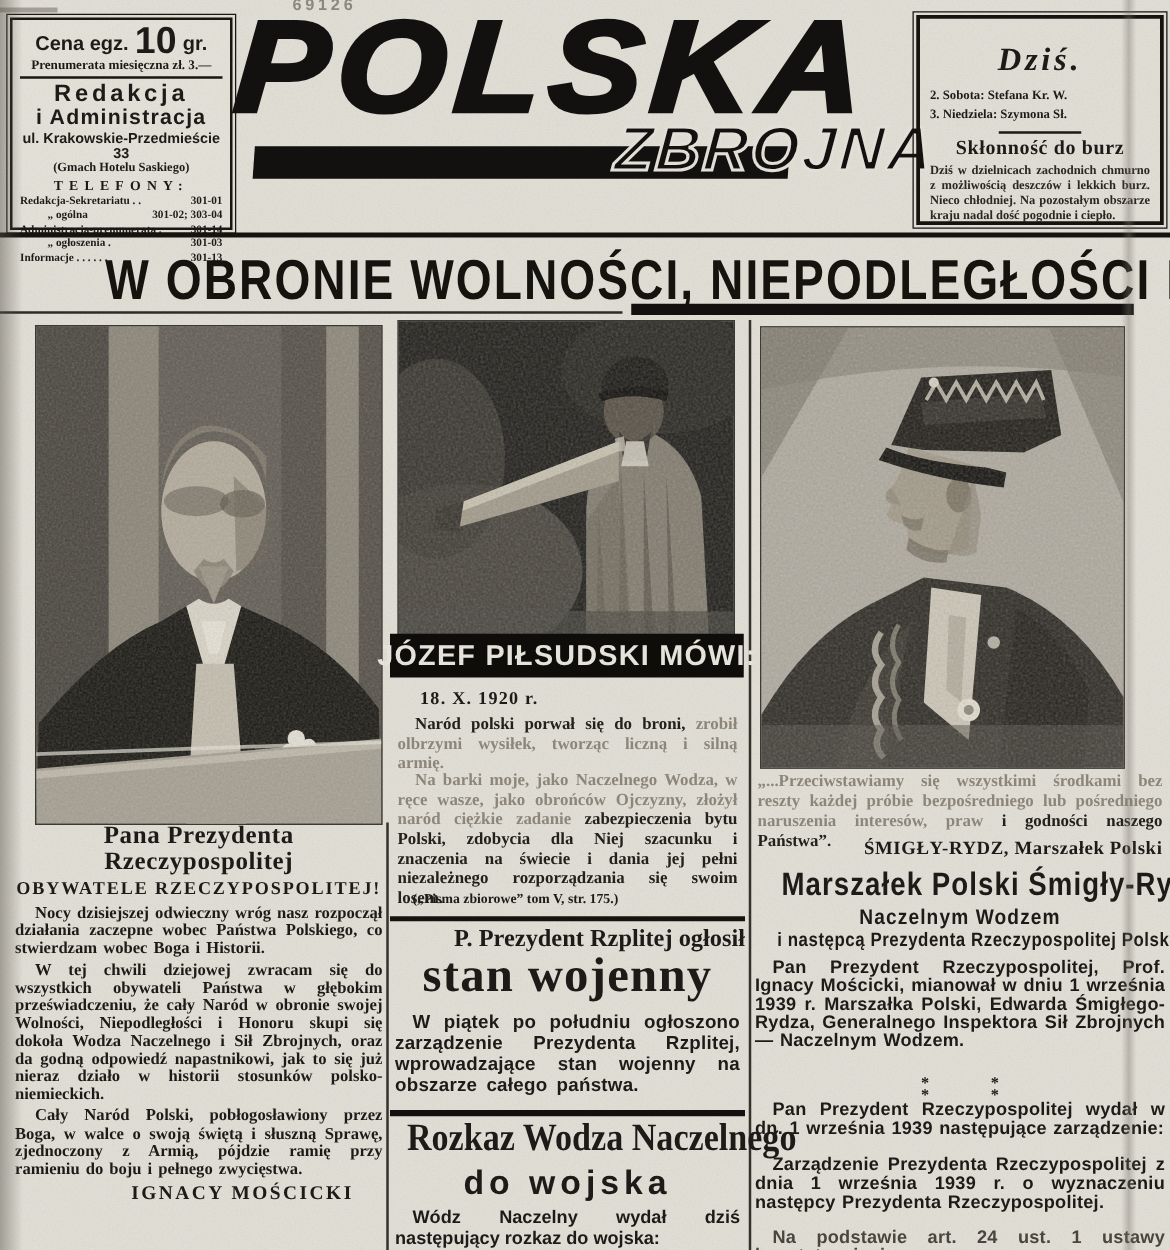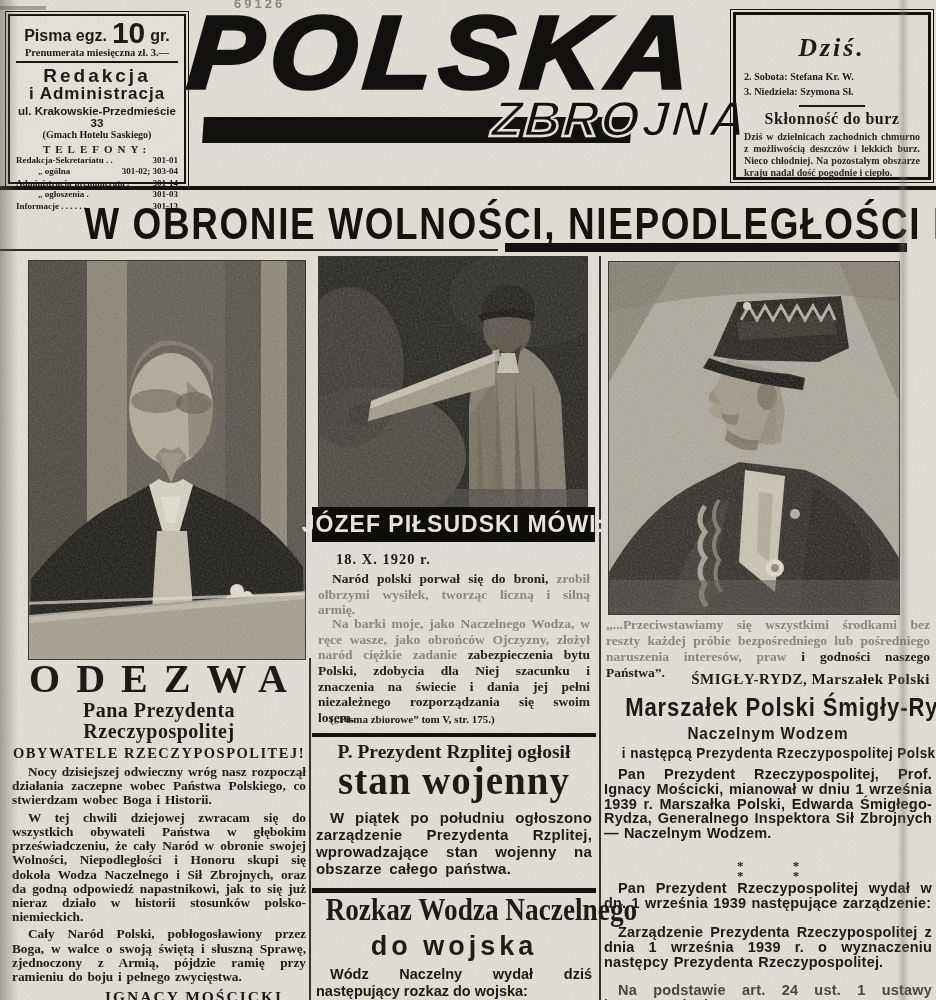--- a/index.html
+++ b/index.html
@@ -65,21 +65,21 @@
               display:flex;align-items:center;justify-content:center;font:bold 23px "Liberation Sans",sans-serif;
               letter-spacing:1px;white-space:nowrap;}
   .pil-date{left:336px;top:551px;font:bold 14.5px "Liberation Serif",serif;letter-spacing:1px;}
   .q{width:272px;font:bold 13.5px "Liberation Serif",serif;line-height:1.16;text-align:justify;
      text-indent:14px;word-spacing:2px;}
   .pil-q1{left:318px;top:571px;}
   .pil-q2{left:318px;top:616px;}
   .faded{color:#8f897c;} .darkk{color:#23211b;}
   .pil-src{left:330px;top:713px;font:bold 11px "Liberation Serif",serif;}
   .mc-rule1{left:312px;top:733px;width:284px;height:4px;background:#14130e;}
-  .stan-kick{left:312px;top:741px;width:284px;text-align:center;font:bold 19.5px "Liberation Serif",serif;}
+  .stan-kick{left:312px;top:741px;width:284px;text-align:right;font:bold 19.5px "Liberation Serif",serif;}
   .stan-title{left:312px;top:761px;width:284px;text-align:center;font:bold 39px "Liberation Serif",serif;
               letter-spacing:1px;line-height:1;}
   .stan-body{left:316px;top:810px;width:276px;height:76px;overflow:hidden;font:bold 15px "Liberation Sans",sans-serif;
              line-height:1.13;text-align:justify;text-indent:14px;word-spacing:3px;letter-spacing:.2px;}
   .mc-rule2{left:312px;top:888px;width:284px;height:5px;background:#121110;}
   .roz-title{left:308px;top:894px;width:292px;text-align:center;font:bold 31px "Liberation Serif",serif;
              transform:scaleX(.88);white-space:nowrap;line-height:1;}
   .roz-sub{left:312px;top:931px;width:284px;text-align:center;font:bold 27px "Liberation Sans",sans-serif;letter-spacing:4px;}
   .roz-body{left:316px;top:966px;width:276px;font:bold 14.5px "Liberation Sans",sans-serif;line-height:1.15;
             text-align:justify;text-indent:14px;}
@@ -111,21 +111,21 @@
 </head>
 <body>
 
 <div id="page">
 
   <div class="abs torn"></div>
   <div class="abs pencil">69126</div>
 
   <div class="abs info-box">
     <div class="price">
-      <span>Pisma egz.</span>
+      <span>Cena egz.</span>
       <span class="big">10</span>
       <span>gr.</span>
     </div>
     <div class="subline">Prenumerata miesięczna zł. 3.—</div>
     <div class="red1">Redakcja</div>
     <div class="red2">i Administracja</div>
     <div class="addr1">ul. Krakowskie-Przedmieście 33</div>
     <div class="addr2">(Gmach Hotelu Saskiego)</div>
     <div class="telt">TELEFONY:</div>
     <div class="telrow">
@@ -273,21 +273,20 @@
       <circle cx="138" cy="44" r="4" fill="#d8d3c5"></circle>
       <rect y="318" width="290" height="34" fill="#57534a" opacity="0.55"></rect>
       <rect width="290" height="352" filter="url(#f-right)" opacity="0.3"></rect>
     </svg>
   </div>
 
   <div class="abs vr1"></div>
   <div class="abs vr2"></div>
 
   <div class="abs col-odezwa">
-    <div class="od-title">ODEZWA</div>
     <div class="od-sub">Pana Prezydenta Rzeczypospolitej</div>
     <div class="od-sal">OBYWATELE RZECZYPOSPOLITEJ!</div>
     <div class="od-p">Nocy dzisiejszej odwieczny wróg nasz rozpoczął działania zaczepne wobec Państwa Polskiego, co stwierdzam wobec Boga i Historii.</div>
     <div class="od-p">W tej chwili dziejowej zwracam się do wszystkich obywateli Państwa w głębokim przeświadczeniu, że cały Naród w obronie swojej Wolności, Niepodległości i Honoru skupi się dokoła Wodza Naczelnego i Sił Zbrojnych, oraz da godną odpowiedź napastnikowi, jak to się już nieraz działo w historii stosunków polsko-niemieckich.</div>
     <div class="od-p">Cały Naród Polski, pobłogosławiony przez Boga, w walce o swoją świętą i słuszną Sprawę, zjednoczony z Armią, pójdzie ramię przy ramieniu do boju i pełnego zwycięstwa.</div>
     <div class="od-sign">IGNACY MOŚCICKI</div>
 
   </div>
 
   <div class="abs pil-banner">JÓZEF PIŁSUDSKI MÓWI:</div>

